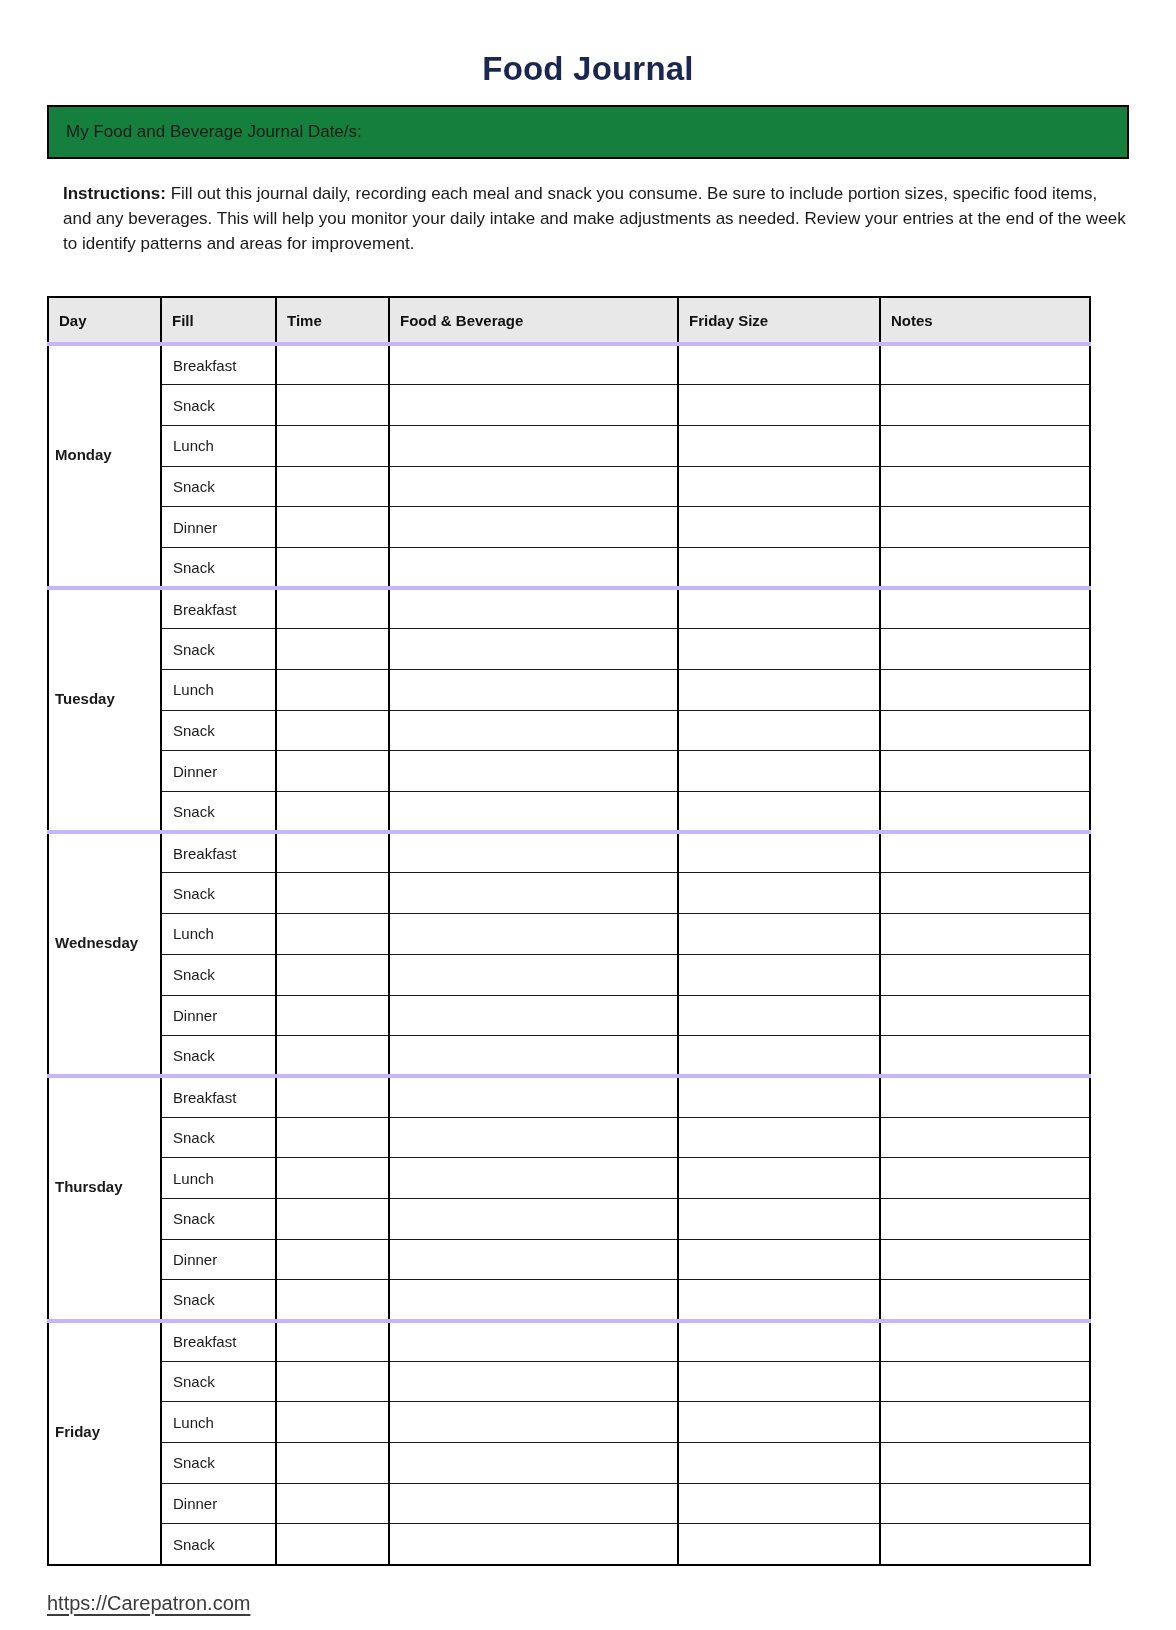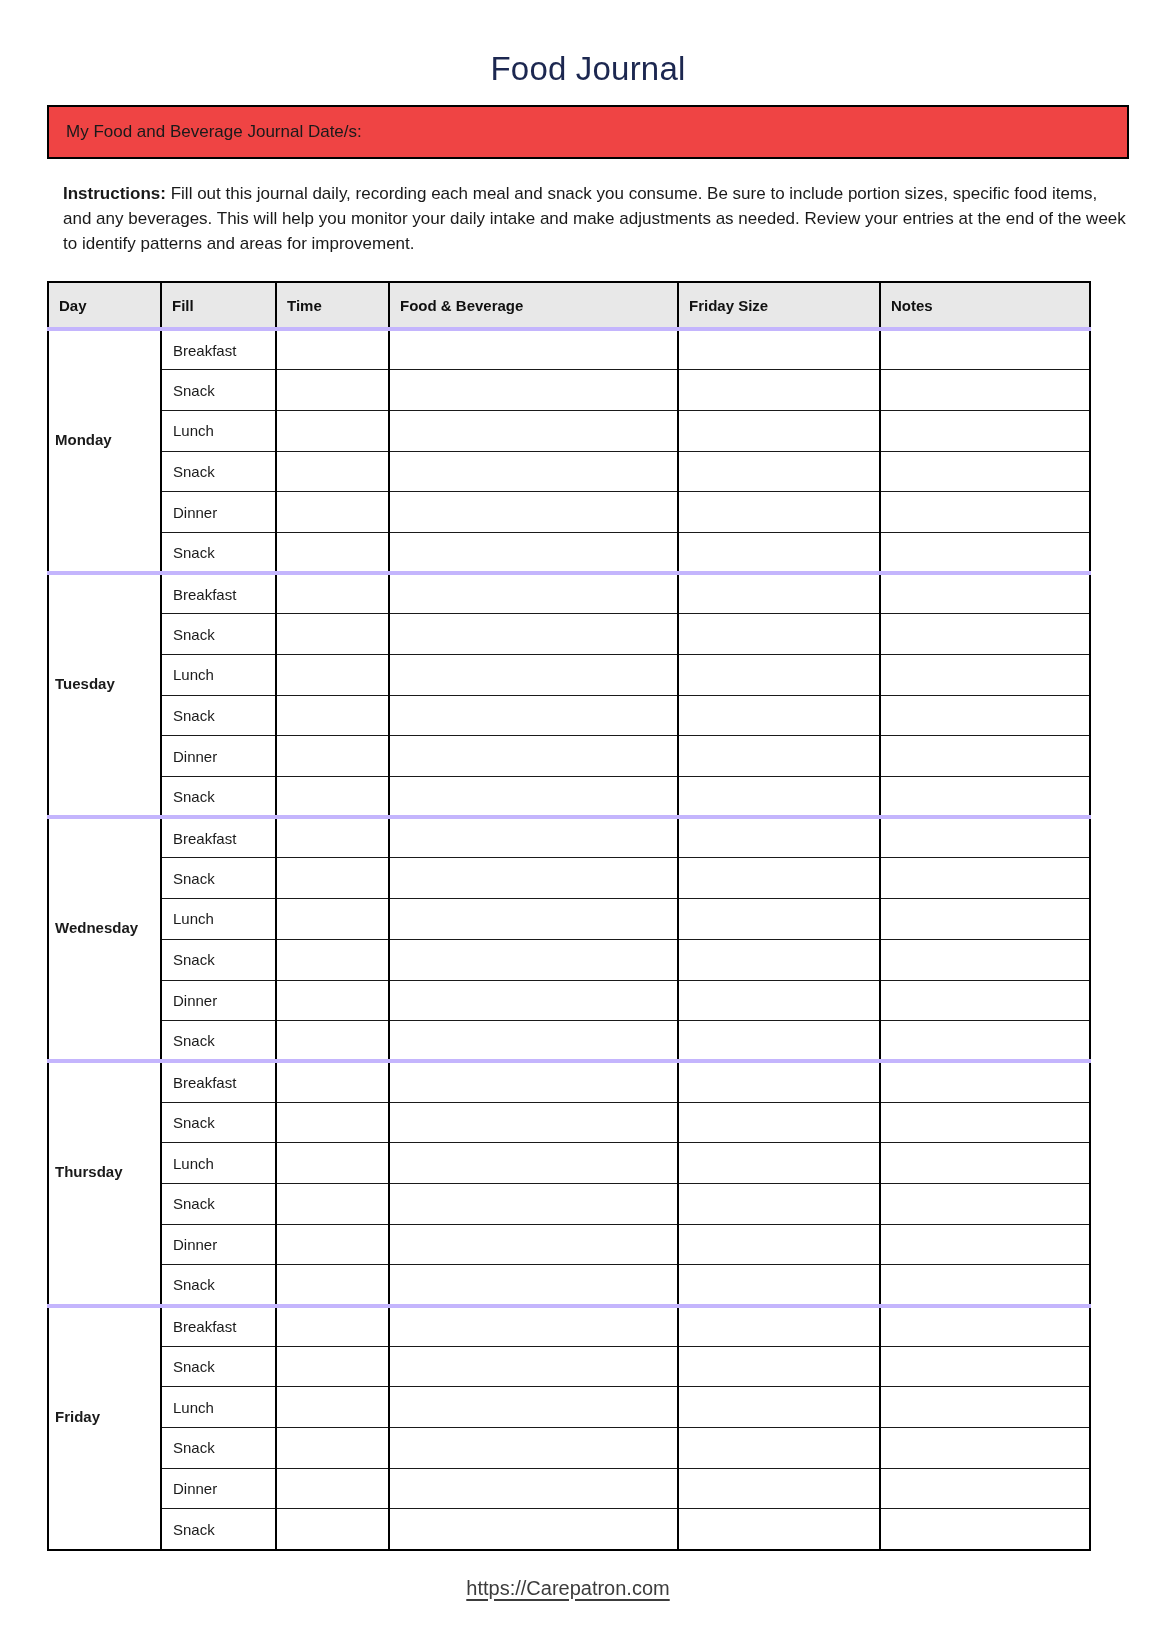--- a/index.html
+++ b/index.html
@@ -9,46 +9,46 @@
     font-family: "Liberation Sans", sans-serif;
     color: #1a1a1a;
     position: relative;
   }
   .page { width: 1176px; height: 1630px; padding: 0 47px; overflow: hidden; }
 
   
   h1.title {
     margin: 0; padding-top: 50px;
     text-align: center;
-    font-size: 33px; line-height: 38px; font-weight: 400;
+    font-size: 33px; line-height: 38px; font-weight: 700;
     color: #1c2750;
     letter-spacing: 0.2px;
   }
 
   
   .date-box {
     margin-top: 17px;
     height: 54px;
     border: 2px solid #000000;
     display: flex; align-items: center;
     padding-left: 17px;
     font-size: 17px; color: #1a1a1a;
-    background: #ef4444;
+    background: #15803d;
   }
 
   
   .instructions {
     margin: 22px 0 0 16px;
     font-size: 17px; line-height: 25px; color: #1a1a1a;
   }
   .instructions strong { font-weight: 700; }
 
   
   table.journal {
-    margin-top: 25px;
+    margin-top: 40px;
     width: 1042px;
     table-layout: fixed;
     border-collapse: collapse;
     border: 2px solid #000000;
   }
   table.journal th {
     background: #e8e8e8;
     border: 2px solid #000000;
     height: 47px;
     text-align: left; vertical-align: middle;
@@ -72,21 +72,21 @@
     padding-left: 6px;
     vertical-align: middle;
   }
   table.journal td.day-cell span { position: relative; top: -12px; display: inline-block; }
   table.journal td.entry-cell { cursor: text; }
 
   
   .footer {
     margin-top: 26px;
     width: 1042px;
-    display: flex; justify-content: center; align-items: center;
+    display: flex; justify-content: flex-start; align-items: center;
   }
   a.site-link {
     font-size: 20px; color: #3c3c3c;
     text-decoration: underline; text-underline-offset: 4px;
   }
   .powered { display: flex; align-items: center; }
   .powered-text { font-size: 10px; color: #8b9198; margin-right: 14px; position: relative; top: -6px; }
   .logo-icon { position: relative; width: 48px; height: 42px; display: inline-block; }
   .logo-icon .bubble { position: absolute; display: block; }
   .logo-icon .cyan {

